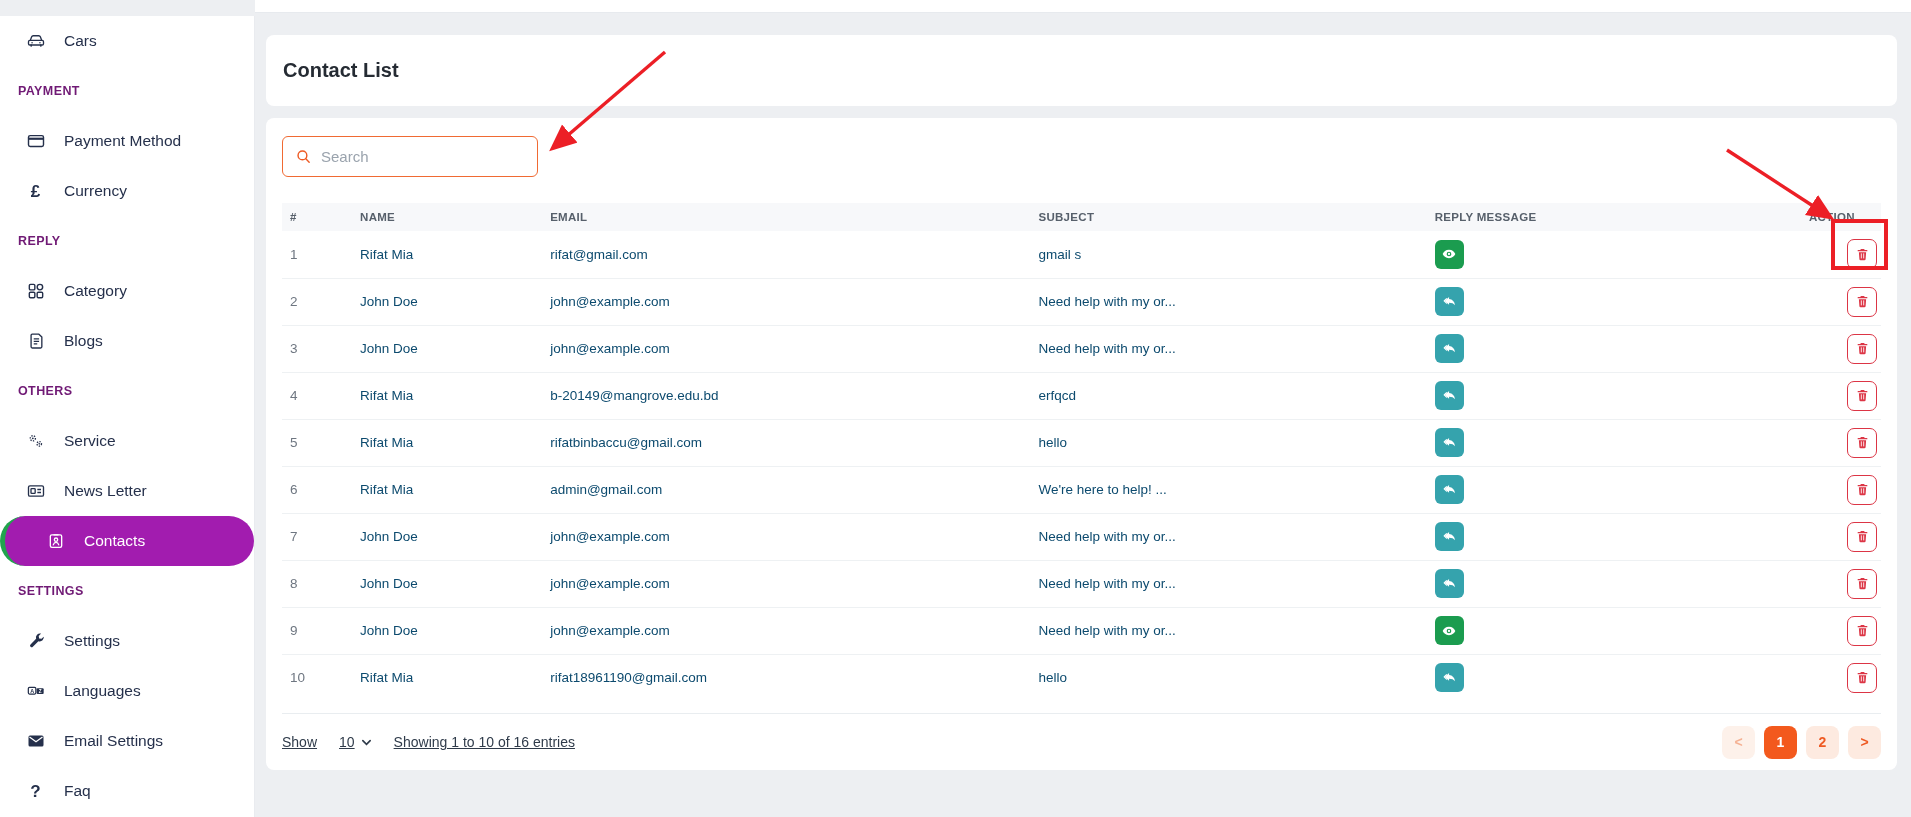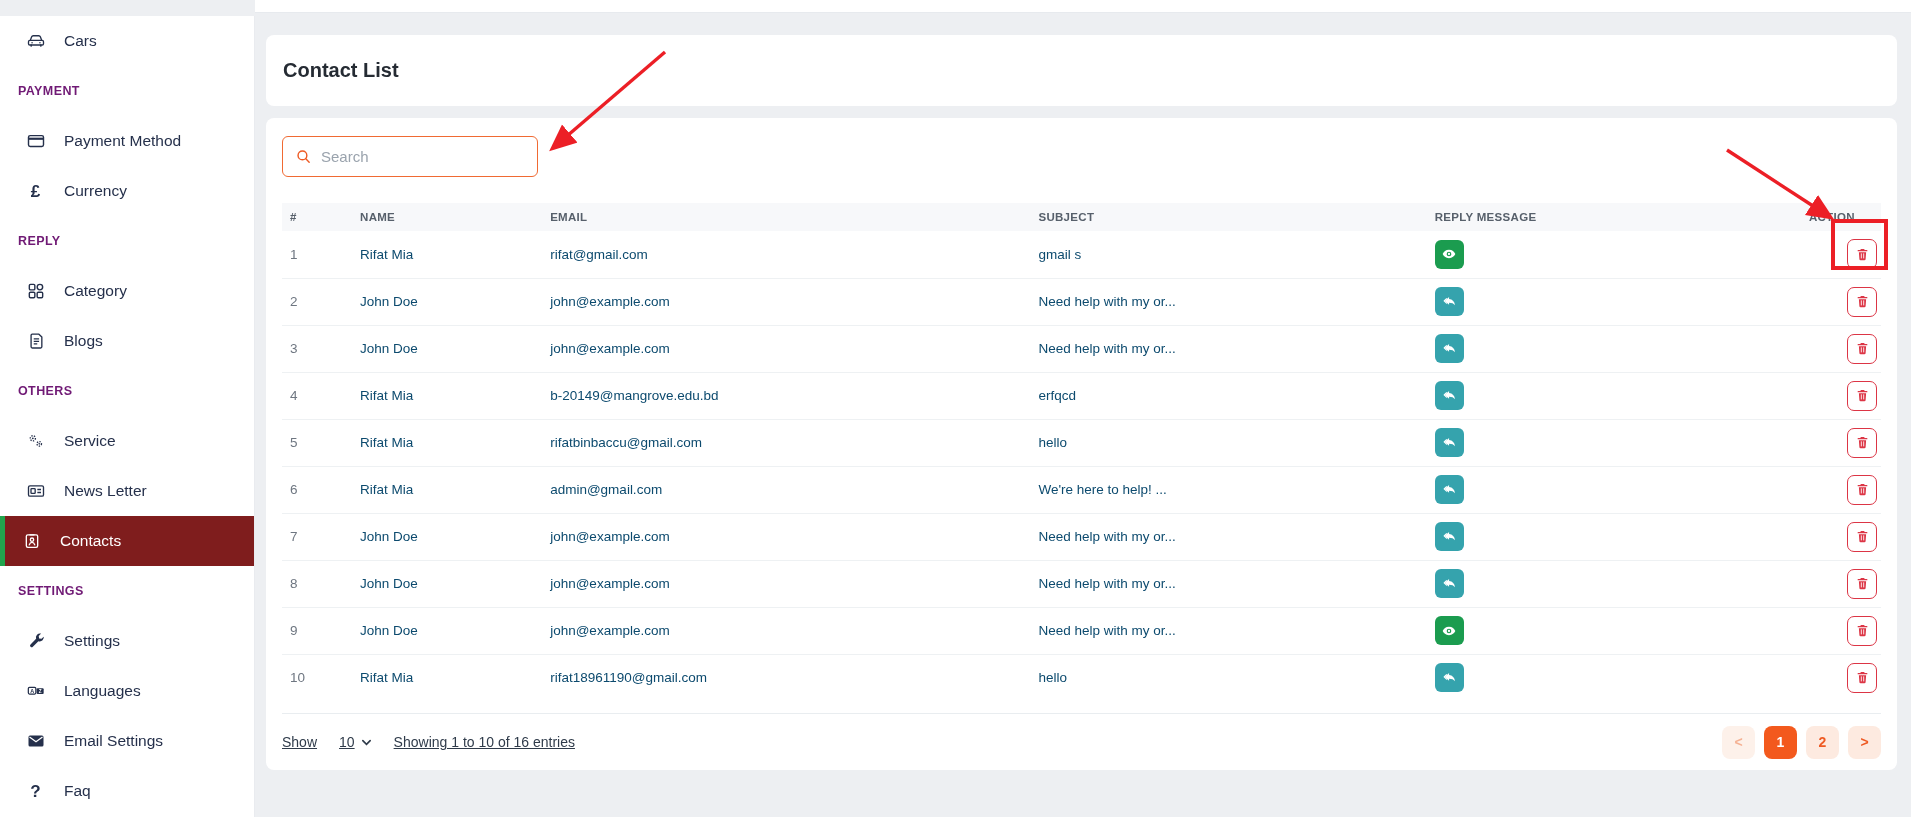--- a/index.html
+++ b/index.html
@@ -17,21 +17,21 @@
     height:50px; display:flex; align-items:center; padding-left:18px;
     color:#701a75; font-size:12.5px; font-weight:700; letter-spacing:.4px;
   }
   .nav-item {
     height:50px; display:flex; align-items:center; gap:18px; padding-left:25px;
     color:#25304b; font-size:15.5px; font-weight:500; cursor:pointer;
   }
   .nav-item .nv-icon { width:21px; height:21px; display:flex; align-items:center; justify-content:center; color:#25304b; flex:0 0 21px; }
   .nav-item .nv-icon svg { width:20px; height:20px; }
   .nav-item.active {
-    background:#7f1d1d; color:#ffffff; border-left:5px solid #21a44d; padding-left:16px;
+    background:#a21caf; color:#ffffff; border-left:5px solid #21a44d; padding-left:40px;border-radius:25px;
   }
   .nav-item.active .nv-icon { color:#ffffff; }
   .glyph { font-size:17px; font-weight:700; line-height:1; }
   
   .main { position:absolute; left:255px; top:0; width:1656px; height:817px; }
   .topstrip { height:13px; background:#ffffff; border-bottom:1px solid #e7eaee; }
   .content { padding:22px 14px 0 11px; }
   .card { background:#ffffff; border-radius:8px; }
   .title-card { height:71px; display:flex; align-items:center; padding-left:17px; }
   .page-title { font-size:20px; font-weight:700; color:#252b33; }

